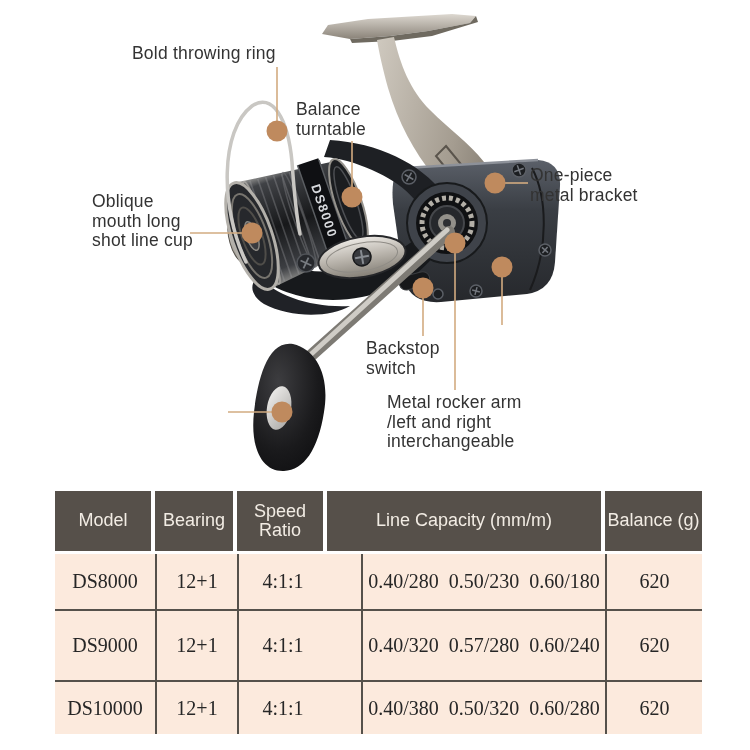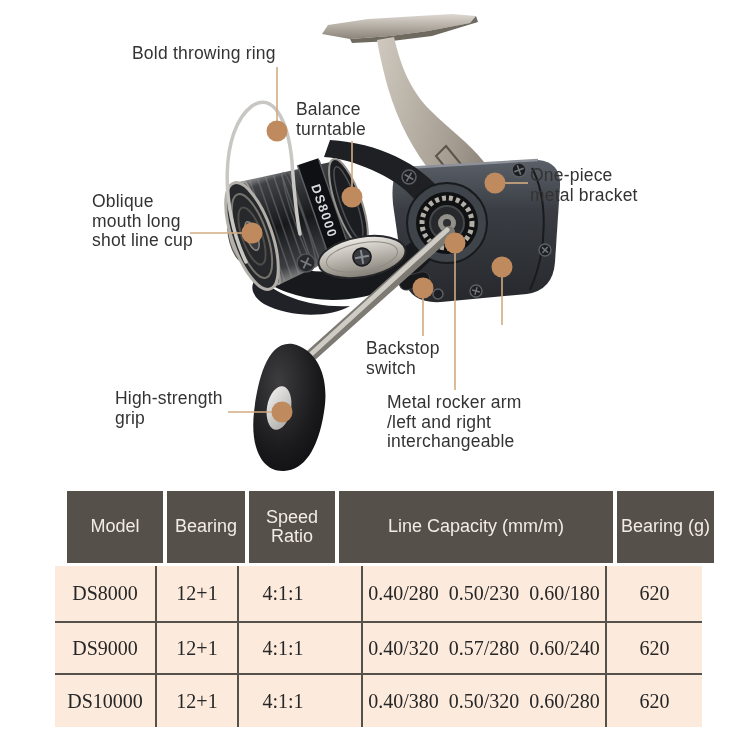--- a/index.html
+++ b/index.html
@@ -12,21 +12,21 @@
     position:absolute;
     font-size:17.5px;
     line-height:1.12;
     color:#333333;
     white-space:pre-line;
     letter-spacing:0.2px;
   }
 
   
   .spec-table { position:absolute; left:55px; top:491px; width:647px; }
-  .t-header { display:grid; grid-template-columns:100px 82px 90px 278px 97px; height:72px;margin-left:12px; }
+  .t-header { display:grid; grid-template-columns:100px 82px 90px 278px 97px; height:60px; }
   .t-header .hcell {
     background:#56504a; color:#f2ece4;
     display:flex; align-items:center; justify-content:center;
     text-align:center; font-size:18px; line-height:1.08;
     white-space:pre-line;
     border-right:4px solid #ffffff;
   }
   .t-header .hcell:last-child { border-right:none; }
   .t-body { margin-top:3px; }
   .t-row {
@@ -37,21 +37,21 @@
   .t-row .cell {
     display:flex; align-items:center; justify-content:center;
     font-family:"Liberation Serif", serif;
     font-size:20px; color:#262626;
     border-left:2px solid #55514b;
     text-align:center;
   }
   .t-row .cell:first-child { border-left:none; }
   .t-row .cell.capacity { white-space:pre;margin-left:34px; }
   .row-0 { height:55px; }
-  .row-1 { height:52px; }
+  .row-1 { height:71px; }
   .row-2 { height:54px; }
 </style>
 </head>
 <body>
 
 <div class="stage">
 
   <svg class="reel-svg" width="750" height="490" viewBox="0 0 750 490">
     <defs>
       <linearGradient id="footGrad" x1="0" y1="0" x2="0" y2="1">
@@ -204,31 +204,29 @@
   <div class="callout-label" style="left:530px; top:166px;">One-piece
 metal bracket</div>
   <div class="callout-label" style="left:92px;  top:192px;">Oblique
 mouth long
 shot line cup</div>
   <div class="callout-label" style="left:366px; top:339px;">Backstop
 switch</div>
   <div class="callout-label" style="left:387px; top:393px;">Metal rocker arm
 /left and right
 interchangeable</div>
-  <div class="callout-label" style="left:115px; top:389px;">High-strength
-grip</div>
 
   <div class="spec-table">
     <div class="t-header">
       <div class="hcell">Model</div>
       <div class="hcell">Bearing</div>
       <div class="hcell">Speed
 Ratio</div>
       <div class="hcell">Line Capacity (mm/m)</div>
-      <div class="hcell">Bearing (g)</div>
+      <div class="hcell">Balance (g)</div>
     </div>
     <div class="t-body">
       <div class="t-row row-0">
         <div class="cell">DS8000</div>
         <div class="cell">12+1</div>
         <div class="cell">4:1:1</div>
         <div class="cell capacity">0.40/280  0.50/230  0.60/180</div>
         <div class="cell">620</div>
       </div>
       <div class="t-row row-1">

